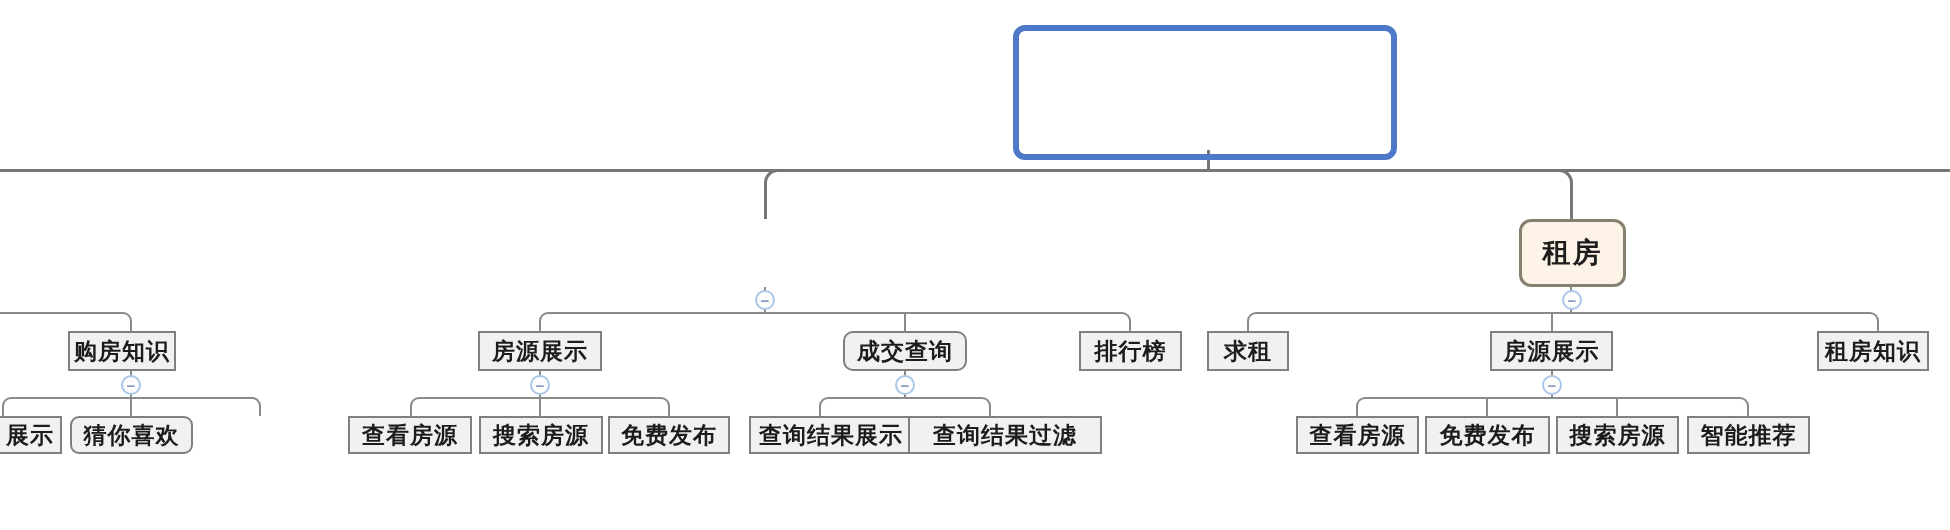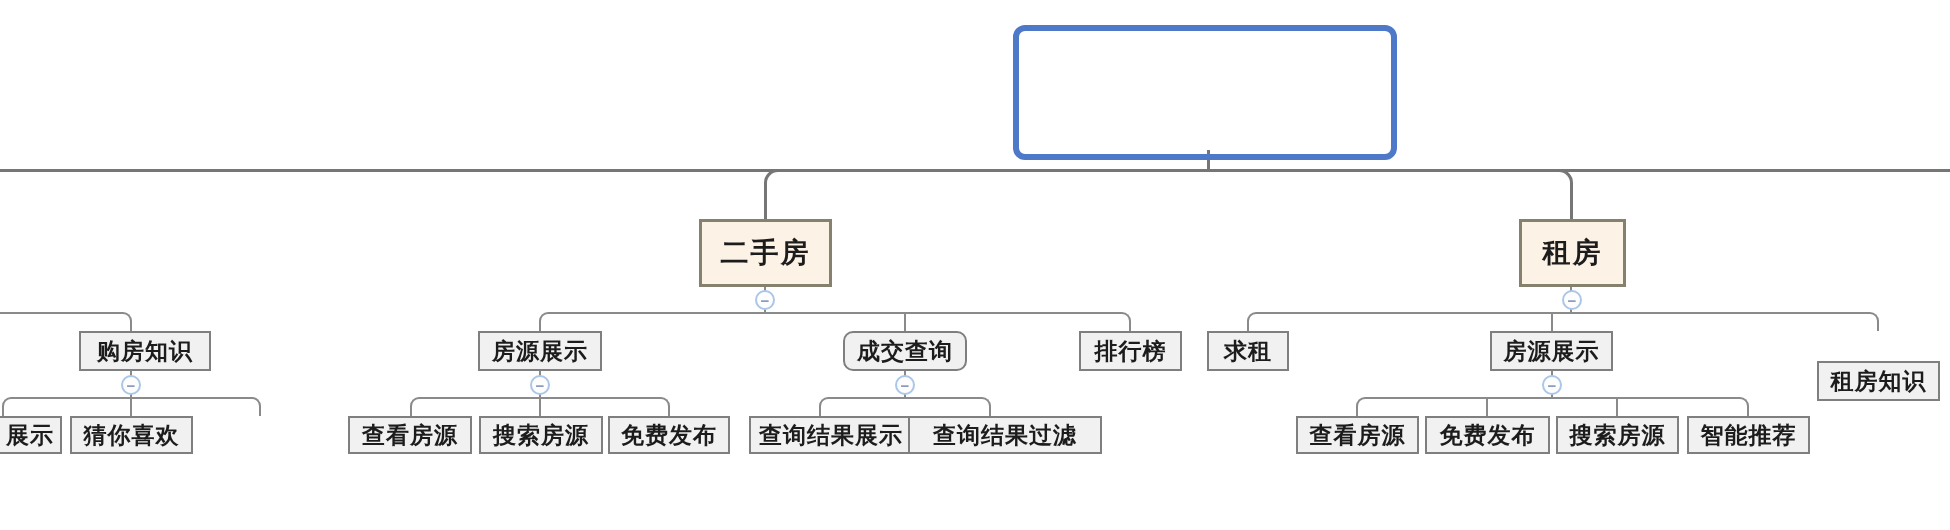--- a/index.html
+++ b/index.html
@@ -70,33 +70,32 @@
 
   <div class="collapse" style="left:755px;top:290px;">−</div>
   <div class="collapse" style="left:1562px;top:290px;">−</div>
   <div class="collapse" style="left:121px;top:375px;">−</div>
   <div class="collapse" style="left:530px;top:375px;">−</div>
   <div class="collapse" style="left:895px;top:375px;">−</div>
   <div class="collapse" style="left:1542px;top:375px;">−</div>
 
   <div class="root-outline"></div>
 
-  <div class="node lvl2" style="left:699px;width:133px;">二手房</div>
-  <div class="node lvl2" style="left:1519px;width:107px;">租房</div>
+  <div class="node lvl2" style="left:1519px;width:107px;border-radius:12px;">租房</div>
 
-  <div class="node lvl3" style="left:79px;width:132px;">购房知识</div>
+  <div class="node lvl3" style="left:68px;width:108px;">购房知识</div>
   <div class="node lvl3" style="left:478px;width:124px;">房源展示</div>
   <div class="node lvl3" style="left:843px;width:124px;border-radius:10px;">成交查询</div>
   <div class="node lvl3" style="left:1079px;width:103px;">排行榜</div>
   <div class="node lvl3" style="left:1207px;width:82px;">求租</div>
   <div class="node lvl3" style="left:1490px;width:123px;">房源展示</div>
-  <div class="node lvl3" style="left:1817px;width:123px;margin-top:30px;">租房知识</div>
+  <div class="node lvl3" style="left:1817px;width:112px;">租房知识</div>
 
   <div class="node lvl4 clip" style="left:-58px;width:120px;">展示</div>
-  <div class="node lvl4" style="left:70px;width:123px;">猜你喜欢</div>
+  <div class="node lvl4" style="left:70px;width:123px;border-radius:9px;">猜你喜欢</div>
   <div class="node lvl4" style="left:348px;width:124px;">查看房源</div>
   <div class="node lvl4" style="left:479px;width:124px;">搜索房源</div>
   <div class="node lvl4" style="left:608px;width:122px;">免费发布</div>
   <div class="node lvl4" style="left:749px;width:164px;">查询结果展示</div>
   <div class="node lvl4" style="left:908px;width:194px;">查询结果过滤</div>
   <div class="node lvl4" style="left:1296px;width:123px;">查看房源</div>
   <div class="node lvl4" style="left:1425px;width:125px;">免费发布</div>
   <div class="node lvl4" style="left:1556px;width:123px;">搜索房源</div>
   <div class="node lvl4" style="left:1687px;width:123px;">智能推荐</div>
 

